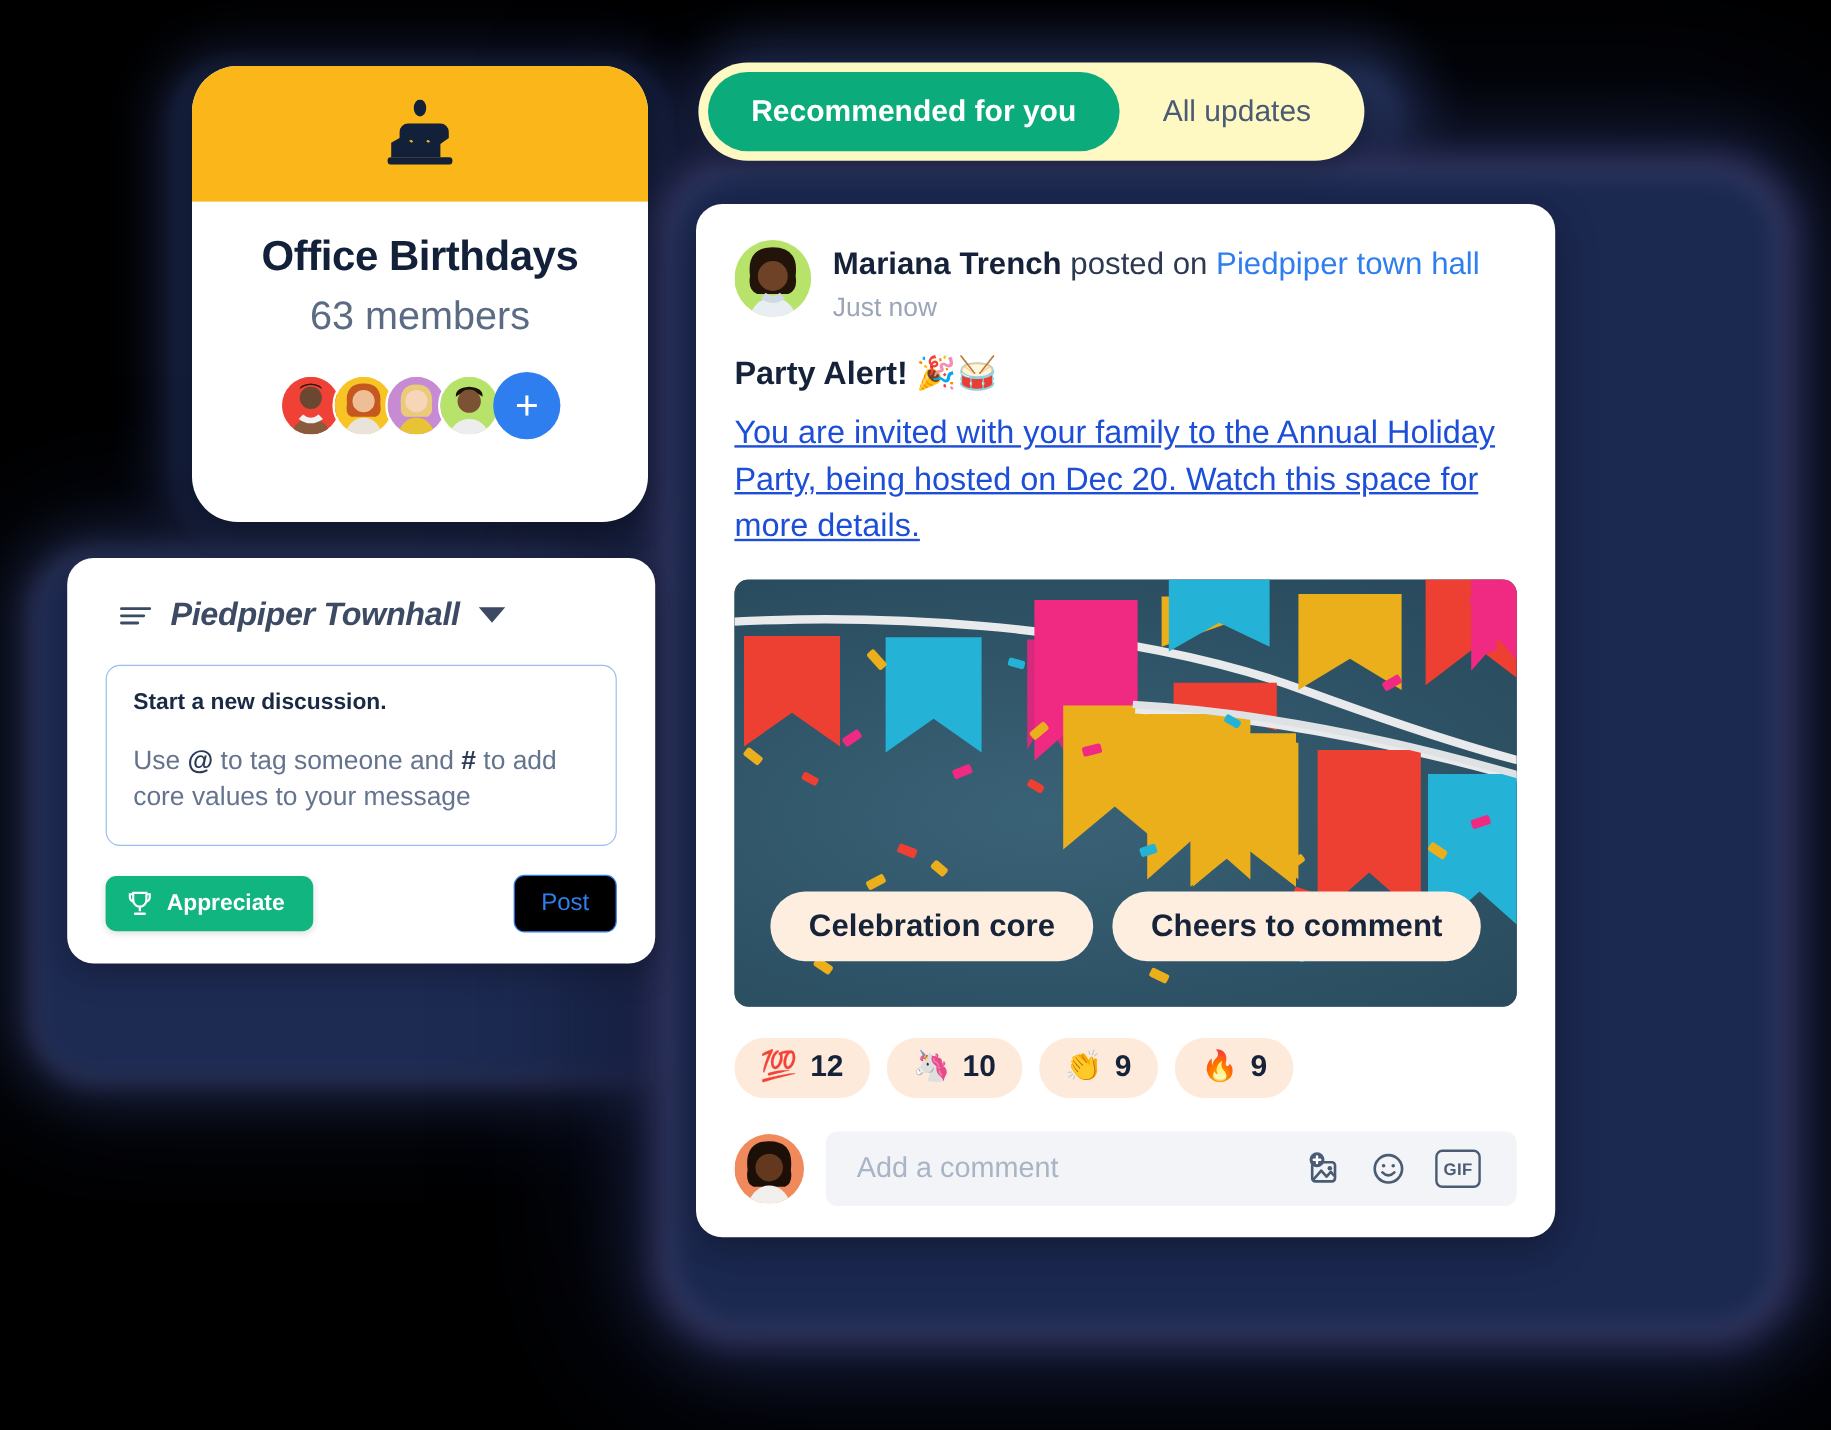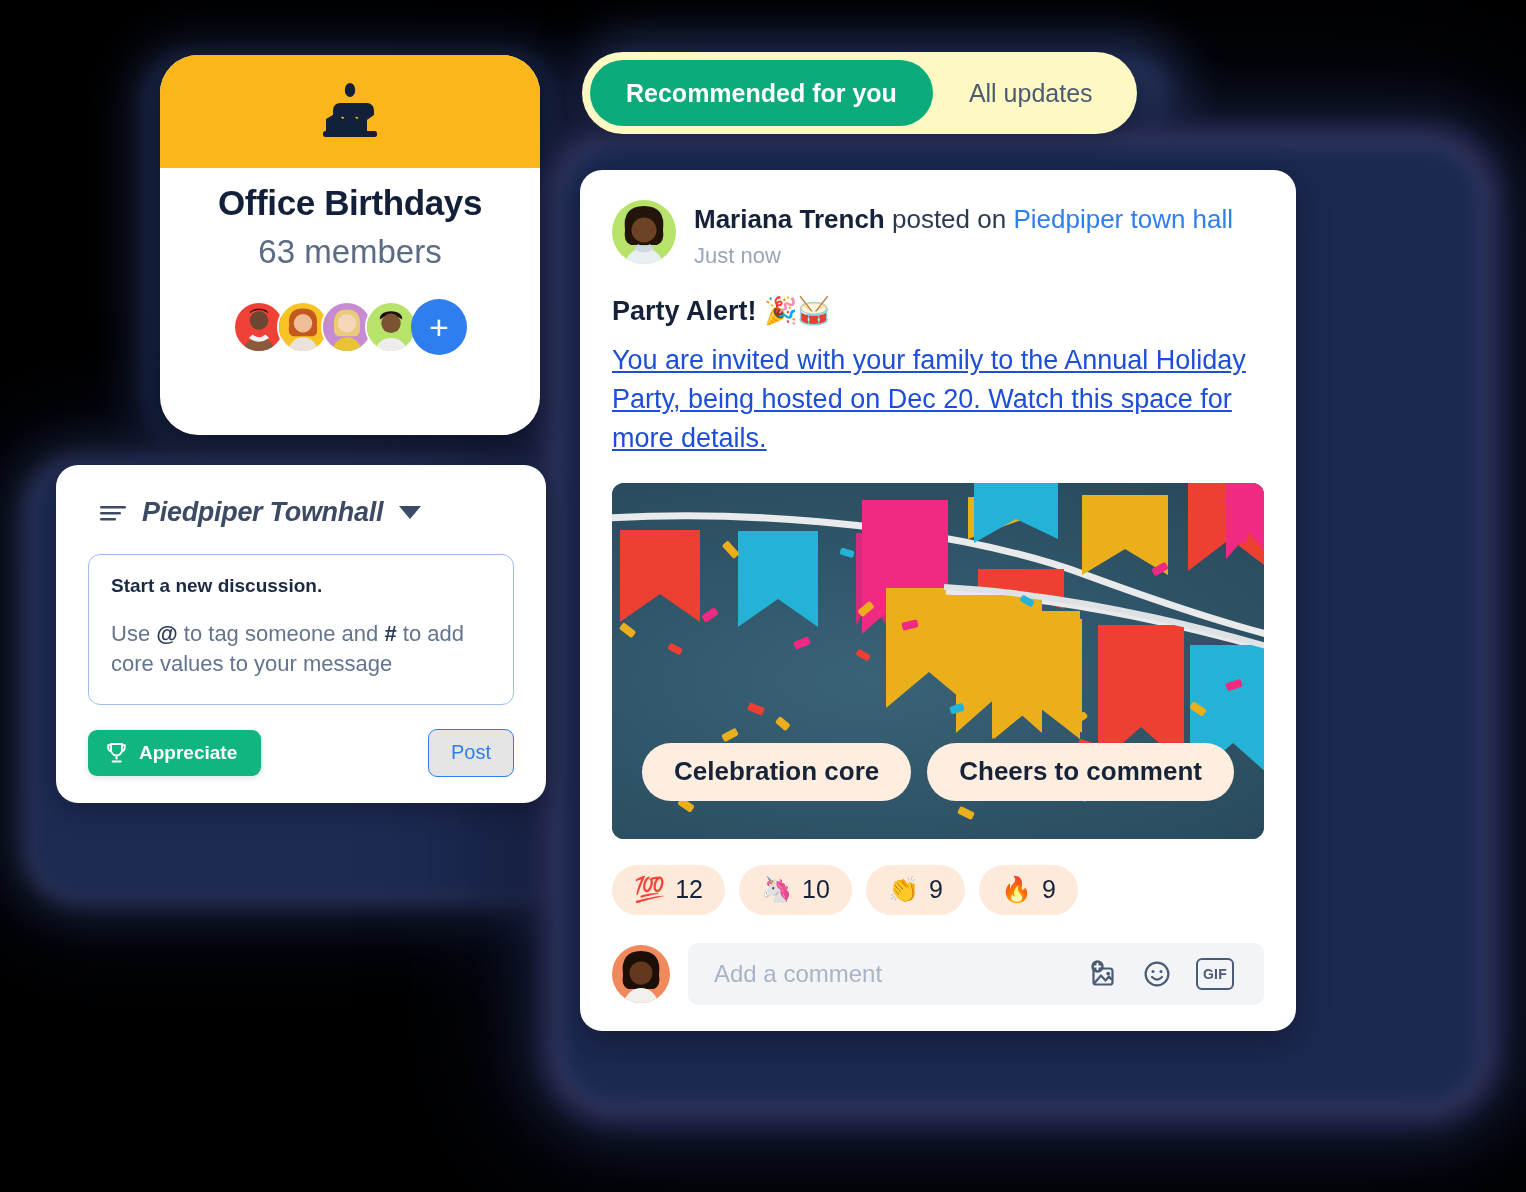--- a/index.html
+++ b/index.html
@@ -76,21 +76,21 @@
   }
   .birthday-header {
     height: 113px;
     background: #fbb719;
     display: flex;
     align-items: center;
     justify-content: center;
   }
   .cake-icon { width: 62px; height: 58px; display: block; }
   .birthday-body {
-    padding-top: 15px;
+    padding-top: 26px;
     text-align: center;
   }
   .birthday-title {
     font-size: 35px;
     font-weight: bold;
     color: #122039;
     letter-spacing: -0.4px;
     margin: 0;
   }
   .birthday-sub {
@@ -195,21 +195,21 @@
     align-items: center;
     padding: 0 24px 0 18px;
     font-size: 19px;
     font-weight: bold;
     box-shadow: 0 2px 6px rgba(0,0,0,0.12);
   }
   .trophy-icon { width: 21px; height: 22px; margin-right: 12px; }
   .post-btn {
     border: 1.5px solid #2f7ef0;
     color: #2f7ef0;
-    background: #e5e5e5;
+    background: #000000;
     border-radius: 9px;
     height: 46px;
     display: flex;
     align-items: center;
     padding: 0 22px;
     font-size: 20px;
   }
 
   
   .tabs {
@@ -330,21 +330,21 @@
     border-radius: 26px;
     height: 50px;
     display: flex;
     align-items: center;
     padding: 0 22px;
     gap: 10px;
   }
   .reaction .emo { font-size: 25px; line-height: 1; }
   .reaction .cnt {
     font-size: 25px;
-    font-weight: normal;
+    font-weight: bold;
     color: #16223a;
     text-align: right;
   }
 
   
   .comment-row {
     display: flex;
     align-items: center;
     padding: 28px 32px 10px 32px;
     gap: 18px;

